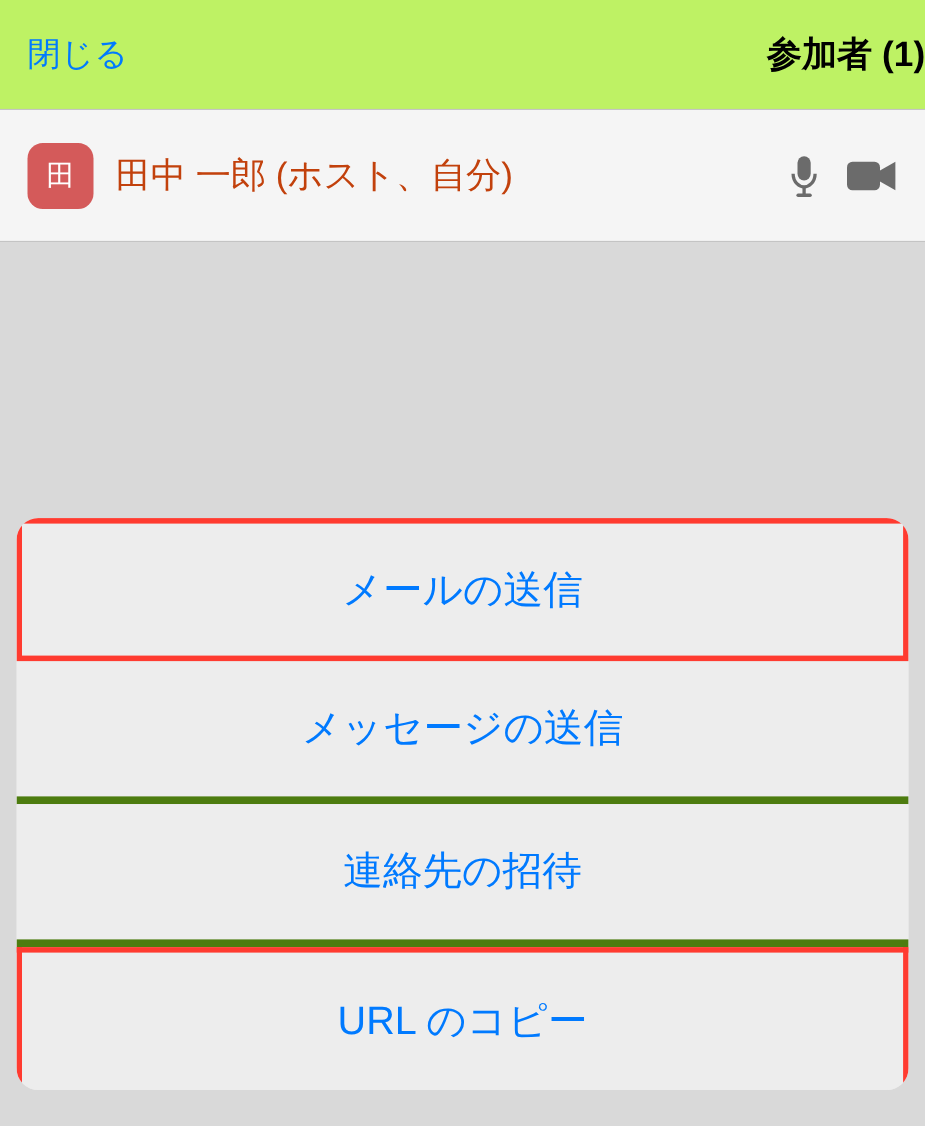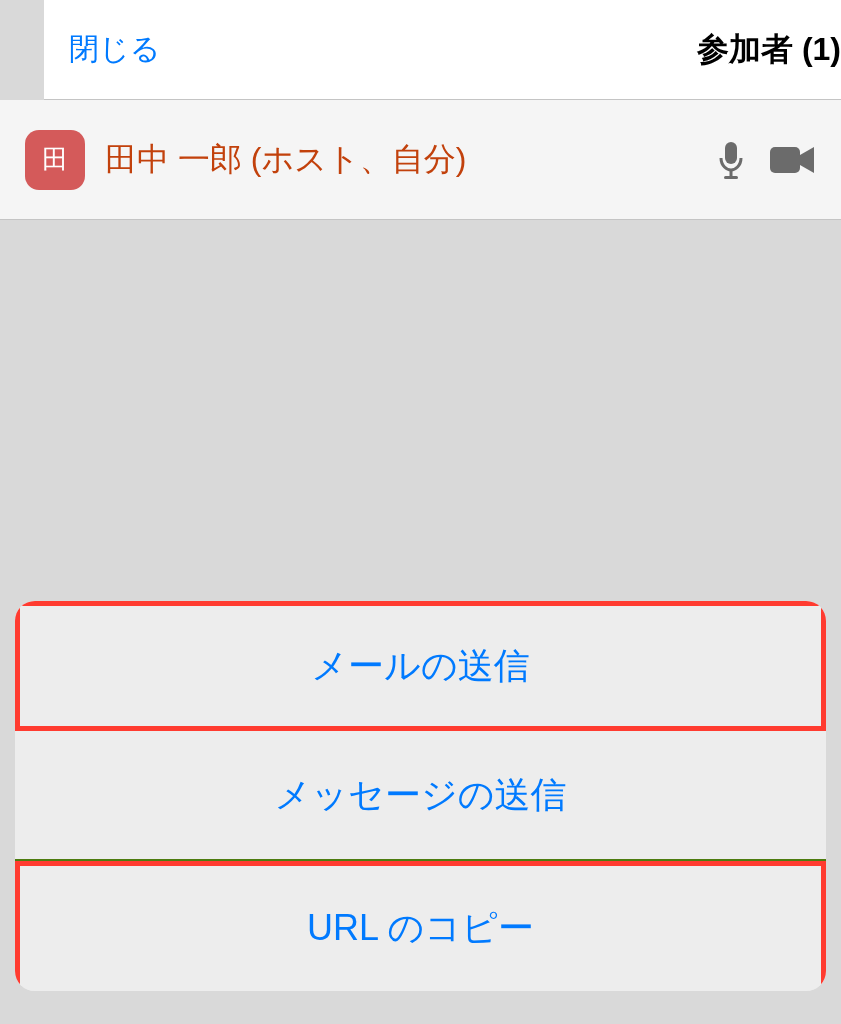--- a/index.html
+++ b/index.html
@@ -9,27 +9,26 @@
     }
     body {
       font-family: -apple-system, BlinkMacSystemFont, "Hiragino Sans", "Hiragino Kaku Gothic ProN", sans-serif;
       width: 841px;
       height: 1024px;
       background: #d9d9d9;
       position: relative;
       overflow: hidden;
     }
     .header {
-      background: #ffffff;
+      background: #bef264;
       height: 100px;
       display: flex;
       align-items: center;
       position: relative;
       border-bottom: 1px solid #c4c4c4;
-      margin-left: 44px;
     }
     .close-btn {
       position: absolute;
       left: 25px;
       color: #007aff;
       font-size: 30px;
       font-weight: 400;
     }
     .header-title {
       width: 100%;
@@ -86,21 +85,21 @@
     }
     .option-item {
       height: 130px;
       display: flex;
       align-items: center;
       justify-content: center;
       font-size: 36px;
       font-weight: 400;
       color: #007aff;
       background: #ededed;
-      border-bottom: 2px solid #4d7c0f;
+      border-bottom: 7px solid #4d7c0f;
     }
     .option-item:last-child {
       border-bottom: none;
     }
     .highlighted {
       border: 5px solid #ff3b30;
       position: relative;
       z-index: 1;
     }
     .cancel-btn {
@@ -147,17 +146,20 @@
 </div>
 
 <div class="sheet-container">
   <div class="option-group">
     <div class="option-item highlighted">
       <span>メールの送信</span>
     </div>
     <div class="option-item">
       <span>メッセージの送信</span>
     </div>
+    <div class="option-item">
+      <span>連絡先の招待</span>
+    </div>
     <div class="option-item highlighted">
       <span>URL のコピー</span>
     </div>
   </div>
 </div>
 
 </body></html>

